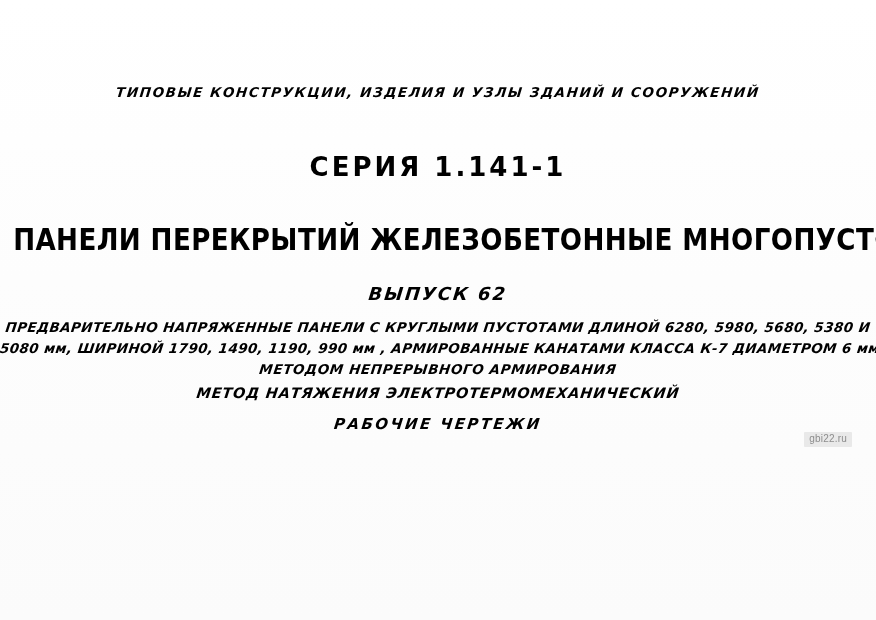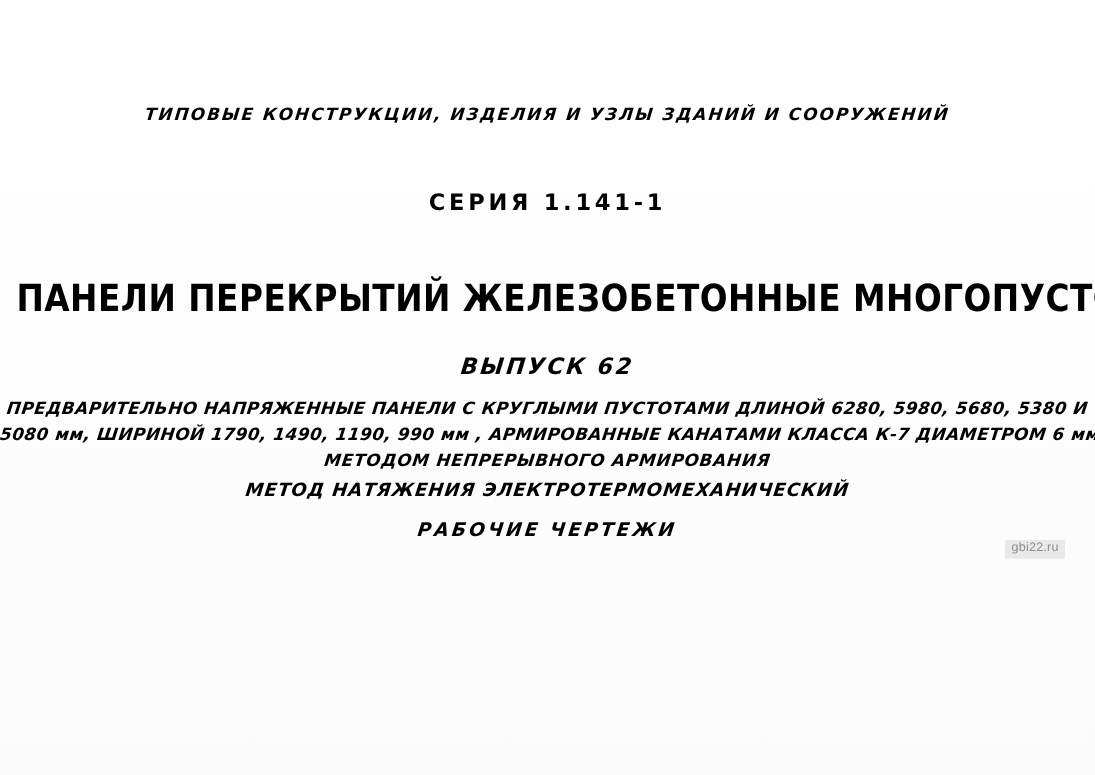--- a/index.html
+++ b/index.html
@@ -53,21 +53,21 @@
     font-size: 13.5px;
     letter-spacing: 1.6px;
     font-weight: 700;
     font-family: "DejaVu Sans", sans-serif;
     font-style: italic;
     transform: skewX(-6deg);
   }
 
   .l-series {
     top: 152px;
-    font-size: 18px;
+    font-size: 26px;
     letter-spacing: 3px;
     font-weight: 700;
     font-family: "DejaVu Sans", sans-serif;
   }
 
   .l-title {
     top: 222px;
     font-size: 30px;
     letter-spacing: 0.4px;
     font-weight: 700;

